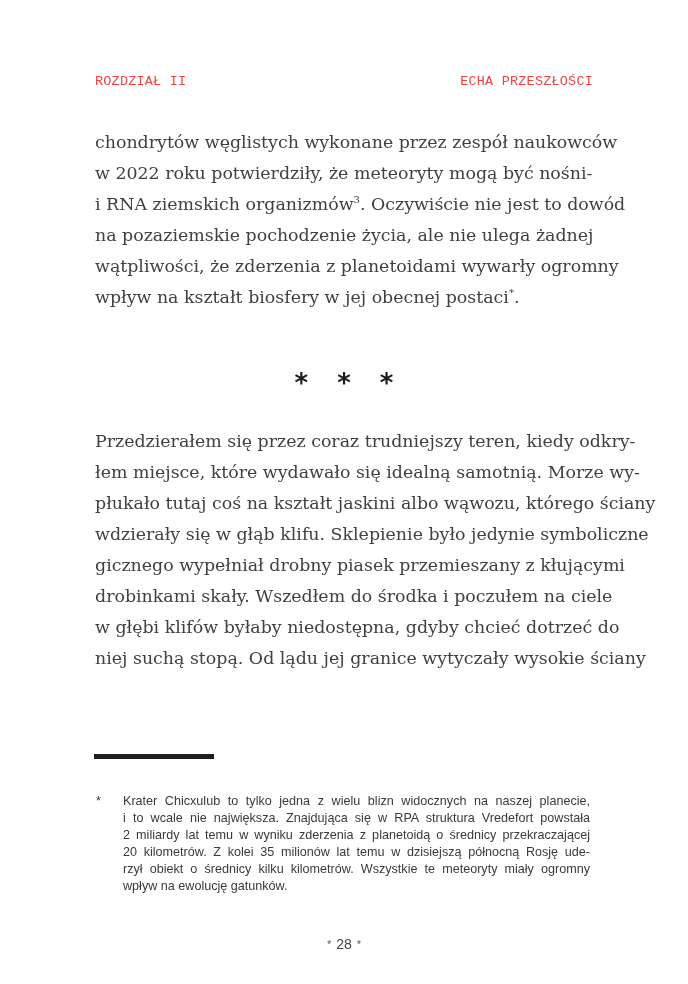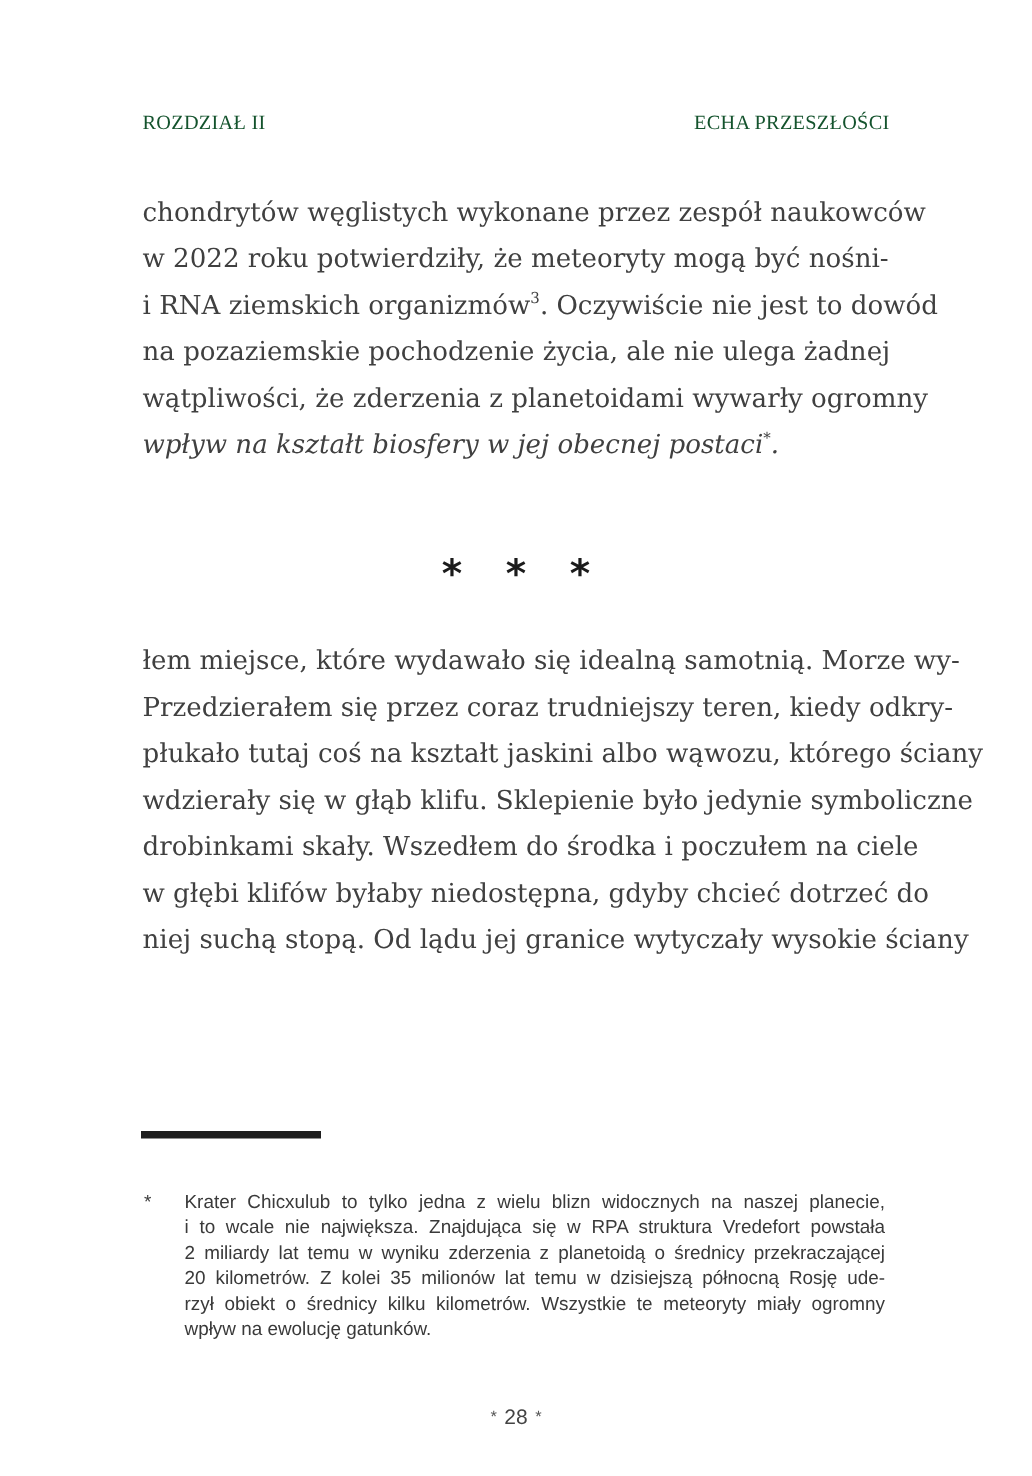--- a/index.html
+++ b/index.html
@@ -16,24 +16,24 @@
     .page {
       position: absolute;
       left: 0; top: 0;
       width: 688px;
       height: 984px;
       background: #ffffff;
     }
     .running-head {
       position: absolute;
       top: 73px;
-      font-family: Liberation Serif, serif;
+      font-family: Liberation Mono, monospace;
       font-size: 13.5px;
       letter-spacing: 0.2px;
-      color: #14532d;
+      color: #ef4444;
       line-height: 18px;
       white-space: nowrap;
     }
     .running-head.left { left: 95px; }
     .running-head.right { right: 95px; padding-left: 24px; }
 
     .body-text {
       position: absolute;
       left: 95px;
       width: 495px;
@@ -45,21 +45,20 @@
     }
     .body-text .line {
       display: block;
       white-space: nowrap;
       text-align: justify;
       text-align-last: justify;
       height: 31px;
     }
     .body-text .line.last {
       text-align-last: left;
-      font-style: italic;
     }
     .p1 { top: 127px; }
     .p2 { top: 426px; }
     sup {
       font-size: 10px;
       line-height: 0;
       vertical-align: 7px;
     }
 
     .separator {
@@ -148,24 +147,25 @@
     <span class="line">w 2022 roku potwierdziły, że meteoryty mogą być nośni-</span>
     <span class="line"><span>i RNA ziemskich organizmów</span><sup>3</sup><span>. Oczywiście nie jest to dowód</span></span>
     <span class="line">na pozaziemskie pochodzenie życia, ale nie ulega żadnej</span>
     <span class="line">wątpliwości, że zderzenia z planetoidami wywarły ogromny</span>
     <span class="line last"><span>wpływ na kształt biosfery w jej obecnej postaci</span><sup>*</sup><span>.</span></span>
   </div>
 
   <div class="separator">* * *</div>
 
   <div class="body-text p2">
+    <span class="line">Przedzierałem się przez coraz trudniejszy teren, kiedy odkry-</span>
     <span class="line">łem miejsce, które wydawało się idealną samotnią. Morze wy-</span>
-    <span class="line">Przedzierałem się przez coraz trudniejszy teren, kiedy odkry-</span>
     <span class="line">płukało tutaj coś na kształt jaskini albo wąwozu, którego ściany</span>
     <span class="line">wdzierały się w głąb klifu. Sklepienie było jedynie symboliczne</span>
+    <span class="line">gicznego wypełniał drobny piasek przemieszany z kłującymi</span>
     <span class="line">drobinkami skały. Wszedłem do środka i poczułem na ciele</span>
     <span class="line">w głębi klifów byłaby niedostępna, gdyby chcieć dotrzeć do</span>
     <span class="line">niej suchą stopą. Od lądu jej granice wytyczały wysokie ściany</span>
   </div>
 
   <div class="footnote-rule"></div>
 
   <div class="footnote">
     <span class="marker">*</span>
     <div class="fn-body">

